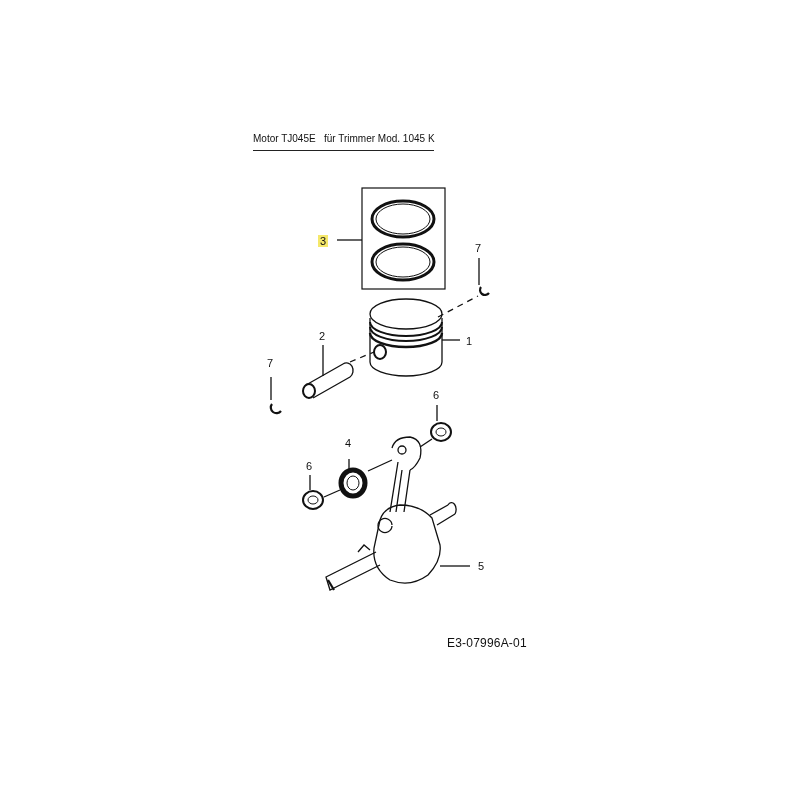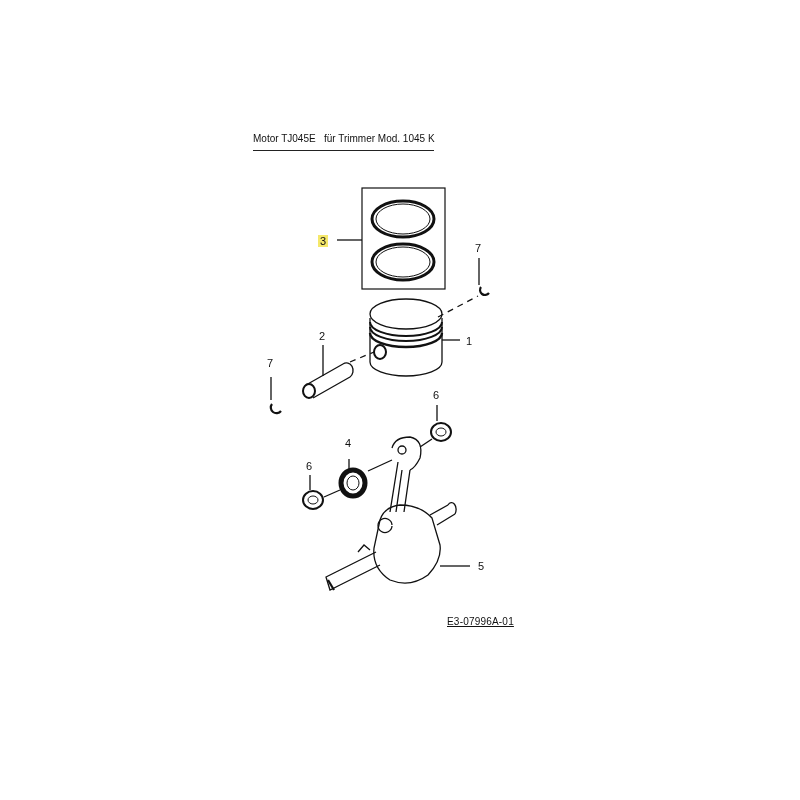--- a/index.html
+++ b/index.html
@@ -2,21 +2,21 @@
 <html><head>
 <meta charset="utf-8">
 <style>
   html, body { margin:0; padding:0; background:#ffffff; }
   body { width:800px; height:800px; position:relative; overflow:hidden; font-family:"Liberation Sans", sans-serif; color:#111; }
   .title { position:absolute; left:253px; top:133px; font-size:10px; letter-spacing:0; white-space:pre; }
   .title-rule { position:absolute; left:253px; top:150px; width:181px; height:1px; background:#222; }
   svg.diagram { position:absolute; left:0; top:0; }
   .lbl { position:absolute; font-size:11px; line-height:12px; }
   .lbl.hl { background:#f5e86a; padding:0 2px; }
-  .code { position:absolute; left:447px; top:616px; font-size:10px; letter-spacing:0.2px;text-decoration:underline; }
+  .code { position:absolute; left:447px; top:636px; font-size:12px; letter-spacing:0.2px; }
 </style>
 </head>
 <body>
 
 <div class="title">Motor TJ045E   für Trimmer Mod. 1045 K</div>
 <div class="title-rule"></div>
 
 <svg class="diagram" width="800" height="800" viewBox="0 0 800 800">
   <g fill="none" stroke="#111" stroke-width="1.3">
 

